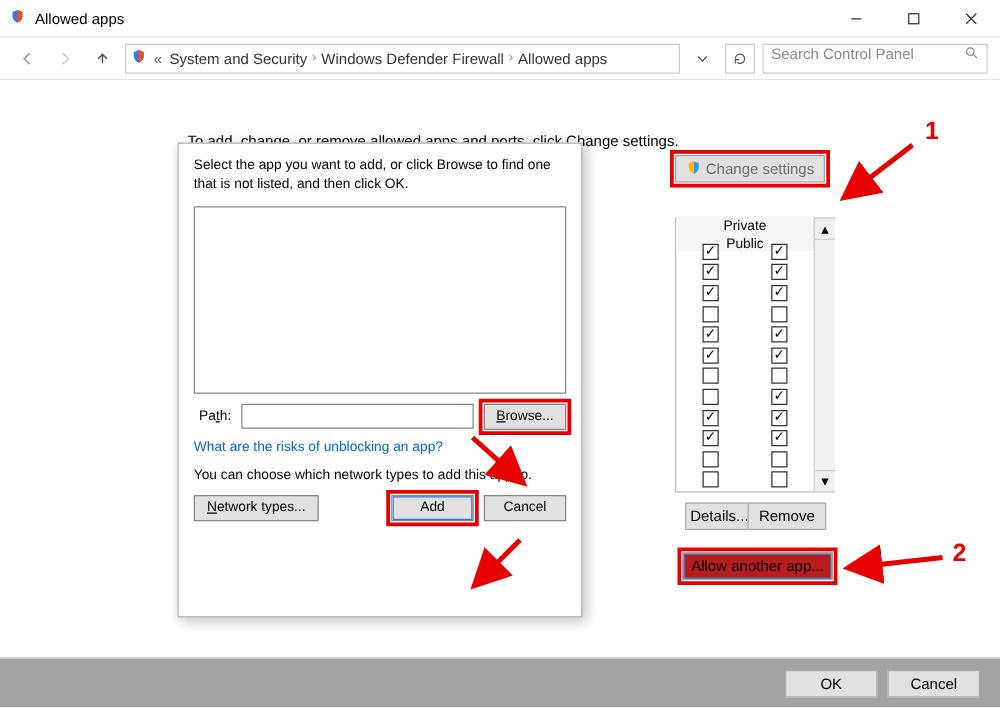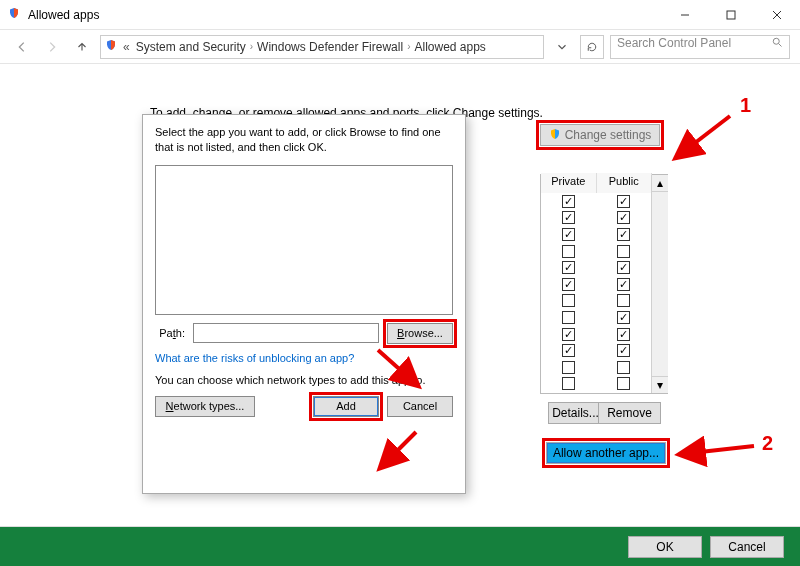--- a/index.html
+++ b/index.html
@@ -64,49 +64,49 @@
     border:1px solid #aaa; background:#e1e1e1; display:flex; align-items:center; justify-content:center; gap:4px;
     color:#707070;
   }
   .red-box { outline:3px solid #e60000; outline-offset:1px; }
 
   .apps-panel {
     position:absolute; left:540px; top:110px; width:128px; height:220px;
     border-left:1px solid #bbb; border-top:1px solid #bbb; border-bottom:1px solid #bbb;
     background:#fff; display:flex;
   }
-  .apps-head { position:absolute; top:-2px; left:0; right:16px; height:20px; display:flex; }
+  .apps-head { position:absolute; top:-2px; left:0; right:16px; height:20px; display:flex;flex-direction:column; }
   .apps-head div { flex:1; font-size:11px; text-align:center; border-right:1px solid #ddd; padding-top:2px; background:#f7f7f7;}
   .apps-scroll { position:absolute; right:0; top:0; bottom:0; width:17px; background:#f0f0f0; border-left:1px solid #d0d0d0;}
   .apps-scroll .arrow { height:17px; display:flex; align-items:center; justify-content:center; }
   .apps-scroll .arrow.up { border-bottom:1px solid #d0d0d0;}
   .apps-scroll .arrow.down { position:absolute; bottom:0; width:100%; border-top:1px solid #d0d0d0;}
   .apps-rows { position:absolute; top:18px; left:0; right:17px; bottom:0; overflow:hidden;}
   .apps-row { height:16.6px; display:flex; }
   .apps-row div { flex:1; display:flex; align-items:center; justify-content:center;}
   .cb { width:13px; height:13px; border:1px solid #333; display:flex; align-items:center; justify-content:center; font-size:11px; line-height:1; background:#fff;}
   .cb.checked::after { content:"✓"; font-size:11px; }
 
   .details-btn, .remove-btn {
     position:absolute; top:338px; height:22px; border:1px solid #aaa; background:#e1e1e1;
     display:flex; align-items:center; justify-content:center; font-size:12px;
   }
   .details-btn { left:548px; width:55px;text-align:center; }
   .remove-btn  { left:598px; width:63px; color:#000000; }
 
   .allow-another {
     position:absolute; left:546px; top:378px; width:120px; height:22px;
-    border:1px solid #aaa; background:#0ea5e9; display:flex; align-items:center; justify-content:center; font-size:12px;
+    border:1px solid #aaa; background:#b91c1c; display:flex; align-items:center; justify-content:center; font-size:12px;
     box-shadow: inset 0 0 0 1px #2a7ad4;
   }
 
   
   .footer {
     position:absolute; bottom:0; left:0; right:0; height:40px;
-    border-top:1px solid #ddd; background:#15803d;
+    border-top:1px solid #ddd; background:#a3a3a3;
     display:flex; align-items:center; justify-content:flex-end; gap:8px; padding-right:16px;
   }
   .footer .fbtn { width:74px; height:22px; border:1px solid #aaa; background:#e1e1e1; display:flex; align-items:center; justify-content:center; }
 
   
   .dialog {
     position:absolute; left:142px; top:50px; width:324px; height:380px;
     background:#fff; border:1px solid #aaa; box-shadow: 3px 3px 10px rgba(0,0,0,0.25);
     z-index:10;
   }

